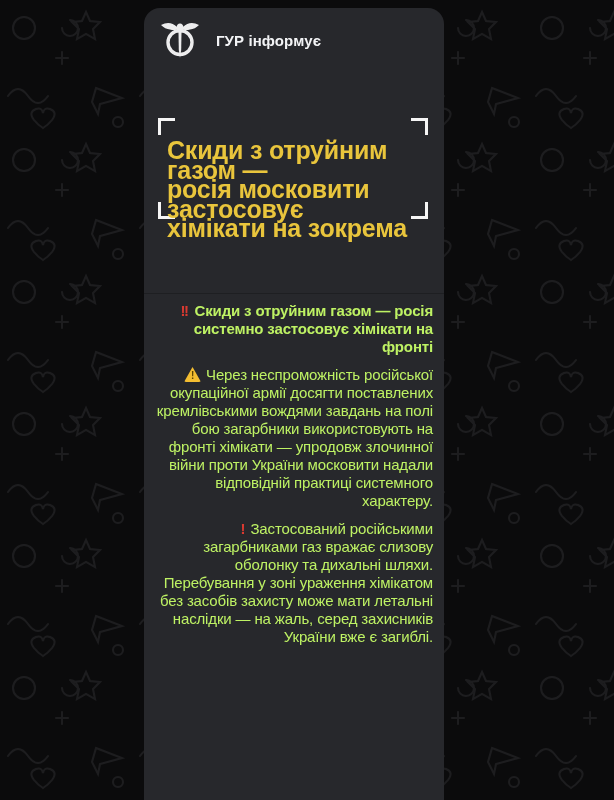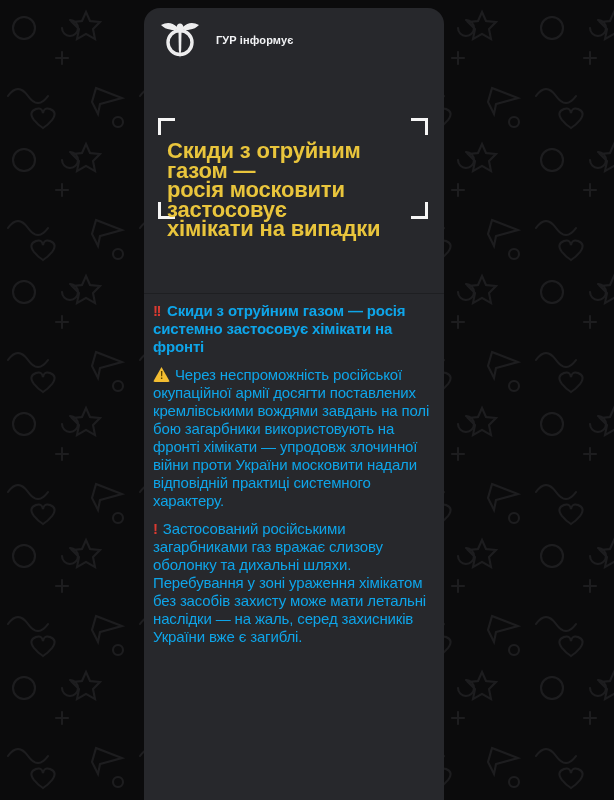--- a/index.html
+++ b/index.html
@@ -11,36 +11,36 @@
   .bg-pattern{position:absolute;inset:0;z-index:0;}
   
   .bubble{
     position:absolute;left:144px;top:8px;width:300px;height:820px;
     background:#27282c;border-radius:16px 16px 0 0;overflow:hidden;z-index:1;
   }
   
   .media{position:relative;height:285px;border-bottom:1px solid #1e1f22;}
   .channel-header{position:absolute;top:9px;left:13px;display:flex;align-items:center;gap:13px;}
   .logo{width:46px;height:46px;flex:0 0 auto;}
-  .channel-name{font-size:11px;font-weight:700;color:#f2f3f5;letter-spacing:.1px;}
+  .channel-name{font-size:15px;font-weight:700;color:#f2f3f5;letter-spacing:.1px;}
   .poster{position:absolute;top:110px;left:14px;right:16px;height:101px;}
   .br{position:absolute;width:14px;height:14px;border:3.5px solid #f5f5f5;}
   .br.tl{top:0;left:0;border-right:none;border-bottom:none;}
   .br.tr{top:0;right:0;border-left:none;border-bottom:none;}
   .br.bl{bottom:0;left:0;border-right:none;border-top:none;}
   .br.brc{bottom:0;right:0;border-left:none;border-top:none;}
   .poster-title{
     position:absolute;left:9px;top:23px;right:2px;
-    font-size:22px;line-height:19.5px;font-weight:700;
+    font-size:25px;line-height:19.5px;font-weight:700;
     color:#e9c53c;letter-spacing:-.2px;
   }
   .poster-title span{display:block;}
   
   .caption{padding:8px 11px 14px 9px;}
-  .para{margin:0 0 10px;font-size:15px;line-height:18px;letter-spacing:-.15px;color:#0ea5e9;}
+  .para{margin:0 0 10px;font-size:15px;line-height:18px;letter-spacing:-.15px;color:#bef264;text-align:right;}
   .para.bold{font-weight:700;}
   .para i{font-style:italic;}
   
   .ico{display:inline-block;margin-right:5px;}
   .i-dblex{color:#d93a31;font-weight:800;font-size:15px;letter-spacing:-1.5px;margin-right:7px;}
   .i-dblex::before{content:"!!";}
   .i-excl{color:#d93a31;font-weight:800;font-size:15px;}
   .i-excl::before{content:"!";}
   .i-warn{
     position:relative;width:17px;height:15px;vertical-align:-2px;
@@ -114,21 +114,21 @@
     </div>
 
     <div class="poster">
       <span class="br tl"></span>
       <span class="br tr"></span>
       <span class="br bl"></span>
       <span class="br brc"></span>
       <div class="poster-title">
         <span>Скиди з отруйним газом —</span>
         <span>росія московити застосовує</span>
-        <span>хімікати на випадки</span>
+        <span>хімікати на зокрема</span>
       </div>
     </div>
   </div>
 
   <div class="caption" id="caption">
   <p class="para bold"><span class="ico i-dblex"></span><span class="txt">Скиди з отруйним газом — росія системно застосовує хімікати на фронті</span></p>
 
   <p class="para"><span class="ico i-warn"></span><span class="txt">Через неспроможність російської окупаційної армії досягти поставлених кремлівськими вождями завдань на полі бою загарбники використовують на фронті хімікати — упродовж злочинної війни проти України московити надали відповідній практиці системного характеру.</span></p>
 
 

